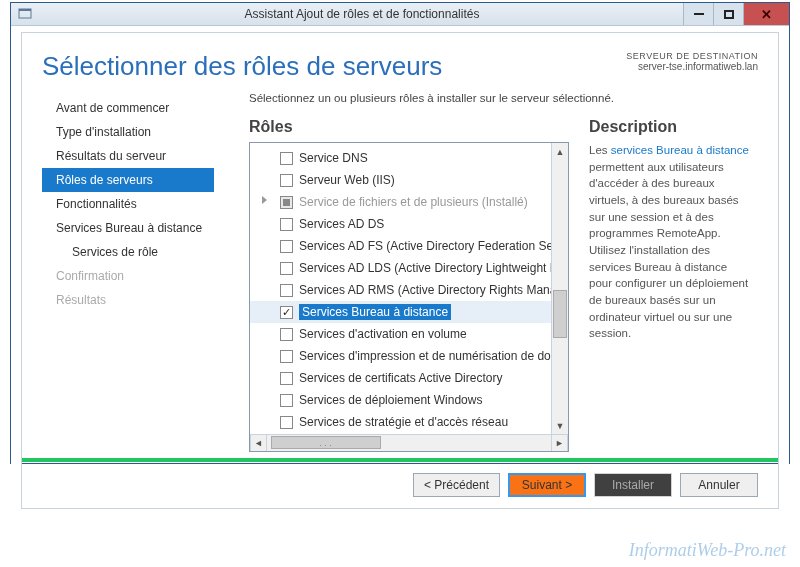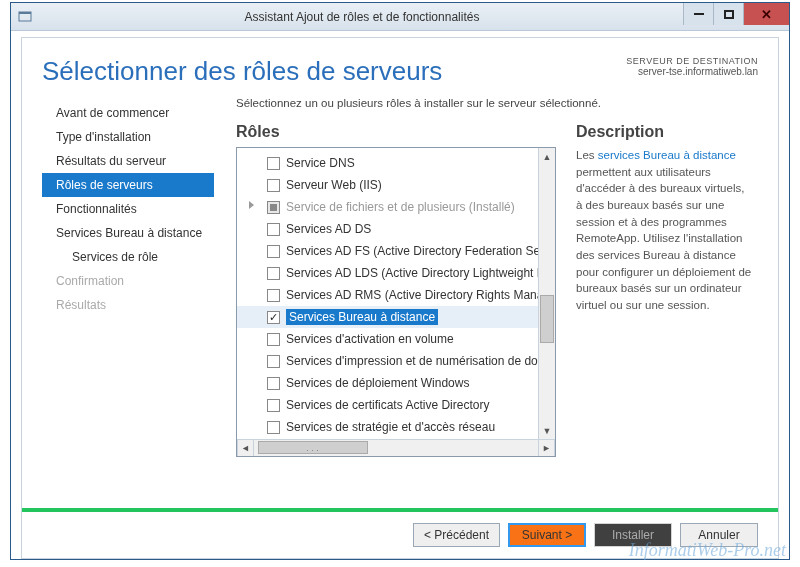--- a/index.html
+++ b/index.html
@@ -10,21 +10,21 @@
     font-size: 12px;
     color: #333;
     width: 800px;
     height: 567px;
     overflow: hidden;
     position: relative;
   }
   .window {
     position: absolute;
     left: 10px; top: 2px;
-    width: 780px; height: 558px;
+    width: 780px; height: 462px;
     border: 1px solid #2a5a8a;
     background: #fff;
     display: flex;
     flex-direction: column;
   }
   .titlebar {
     height: 28px;
     background: linear-gradient(#e9eff5,#d8e2ec);
     border-bottom: 1px solid #b8c8d8;
     display: flex;
@@ -82,21 +82,21 @@
     font-weight:300;
     font-size: 26px;
     color:#2b6fbb;
     margin:0;
   }
   .destlabel { text-align:right; font-size:10px; color:#555;}
   .destlabel .l1{font-size:9px;letter-spacing:0.5px;}
   .body {
     flex:1;
     display:flex;
-    gap: 0;
+    gap: 13px;
     min-height:0;
   }
   .sidebar {
     width: 172px;
     padding-top: 4px;
     font-size:12px;
   }
   .sidebar .navitem {
     padding: 5px 10px 5px 14px;
     color:#333;
@@ -302,25 +302,25 @@
                     <div class="roleitem">
                       <div class="cb"></div>
                       <span class="txt">Services d'activation en volume</span>
                     </div>
                     <div class="roleitem">
                       <div class="cb"></div>
                       <span class="txt">Services d'impression et de numérisation de documents</span>
                     </div>
                     <div class="roleitem">
                       <div class="cb"></div>
+                      <span class="txt">Services de certificats Active Directory</span>
+                    </div>
+                    <div class="roleitem">
+                      <div class="cb"></div>
                       <span class="txt">Services de déploiement Windows</span>
-                    </div>
-                    <div class="roleitem">
-                      <div class="cb"></div>
-                      <span class="txt">Services de certificats Active Directory</span>
                     </div>
                     <div class="roleitem">
                       <div class="cb"></div>
                       <span class="txt">Services de stratégie et d'accès réseau</span>
                     </div>
                     <div class="roleitem"></div>
                   </div>
                 <div class="vscroll">
                   <div class="arrow">▲</div>
                   <div class="track">

